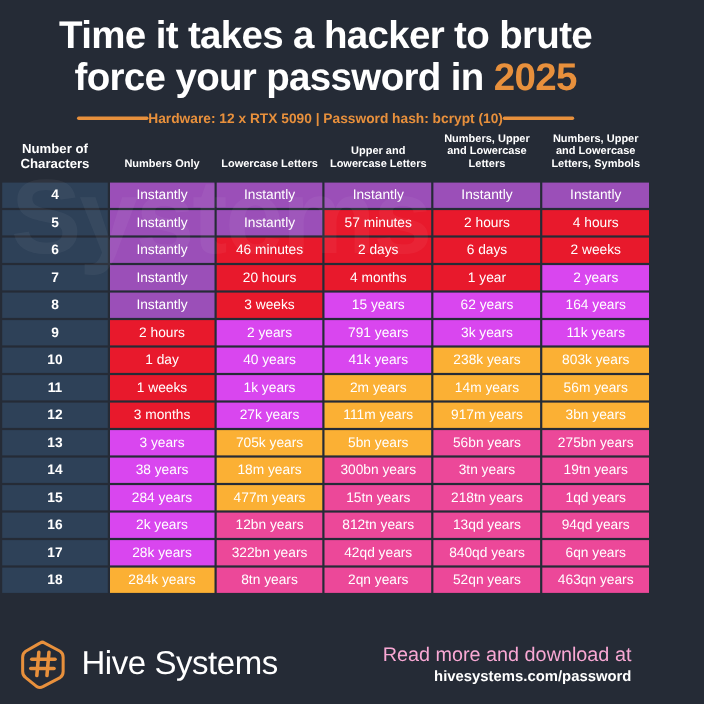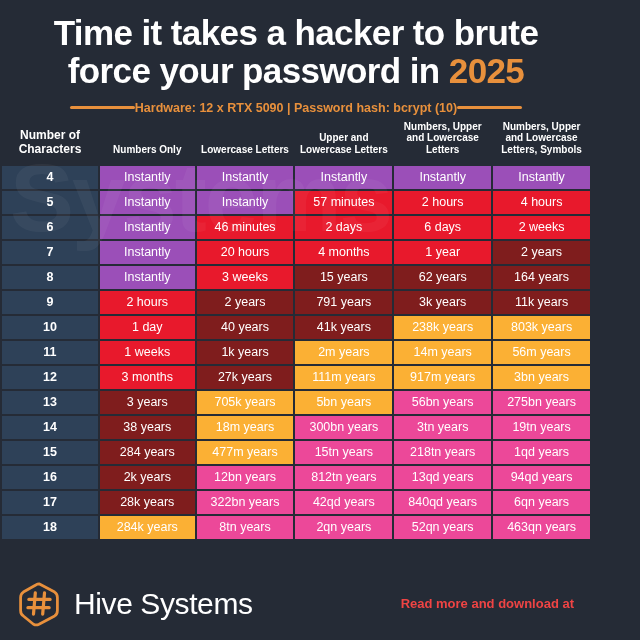--- a/index.html
+++ b/index.html
@@ -56,35 +56,35 @@
   col.c0 { width:107px; }
   col.cx { width:106.6px; }
 
   tbody td {
     text-align:center; font-size:12.5px; color:#ffffff;
     height:23px; padding:0 2px; white-space:nowrap;
   }
   td.rownum { background:#2e4158; font-weight:bold; font-size:12.5px; }
   td.purple { background:#9b4fb8; }
   td.red    { background:#e8192c; }
-  td.orange { background:#7f1d1d; }
+  td.orange { background:#d946ef; }
   td.yellow { background:#fbb034; }
   td.green  { background:#ec4899; }
 
   
   .footer {
     flex:0 0 auto; height:72px;
     display:flex; align-items:center; justify-content:space-between;
     padding:0 18px 0 16px;
   }
   .brand { display:flex; align-items:center; gap:12px; }
   .logo { width:46px; height:46px; display:block; }
   .brand-name { font-size:30px; font-weight:400; color:#ffffff; letter-spacing:-0.4px; }
   .cta { text-align:right; line-height:1.25; }
-  .cta .cta-top { color:#ef4444; font-size:13px; font-weight:bold; display:block; }
+  .cta .cta-top { color:#f9a8d4; font-size:18px; font-weight:normal; display:block; }
   .cta .cta-url { color:#ffffff; font-size:13.5px; font-weight:bold; display:block; }
 </style>
 </head>
 <body>
 
 <div id="root">
 
   <div class="header">
     <div class="title">
       <span>Time it takes a hacker to brute</span><br>
@@ -251,16 +251,17 @@
           <line x1="28" y1="40" x2="74" y2="40"></line>
           <line x1="26" y1="58" x2="72" y2="58"></line>
           <line x1="42" y1="26" x2="38" y2="72"></line>
           <line x1="62" y1="26" x2="58" y2="72"></line>
         </g>
       </svg>
       <span class="brand-name">Hive Systems</span>
     </div>
     <div class="cta">
       <span class="cta-top">Read more and download at</span>
+      <span class="cta-url">hivesystems.com/password</span>
     </div>
   </div>
 
 </div>
 
 </body></html>

